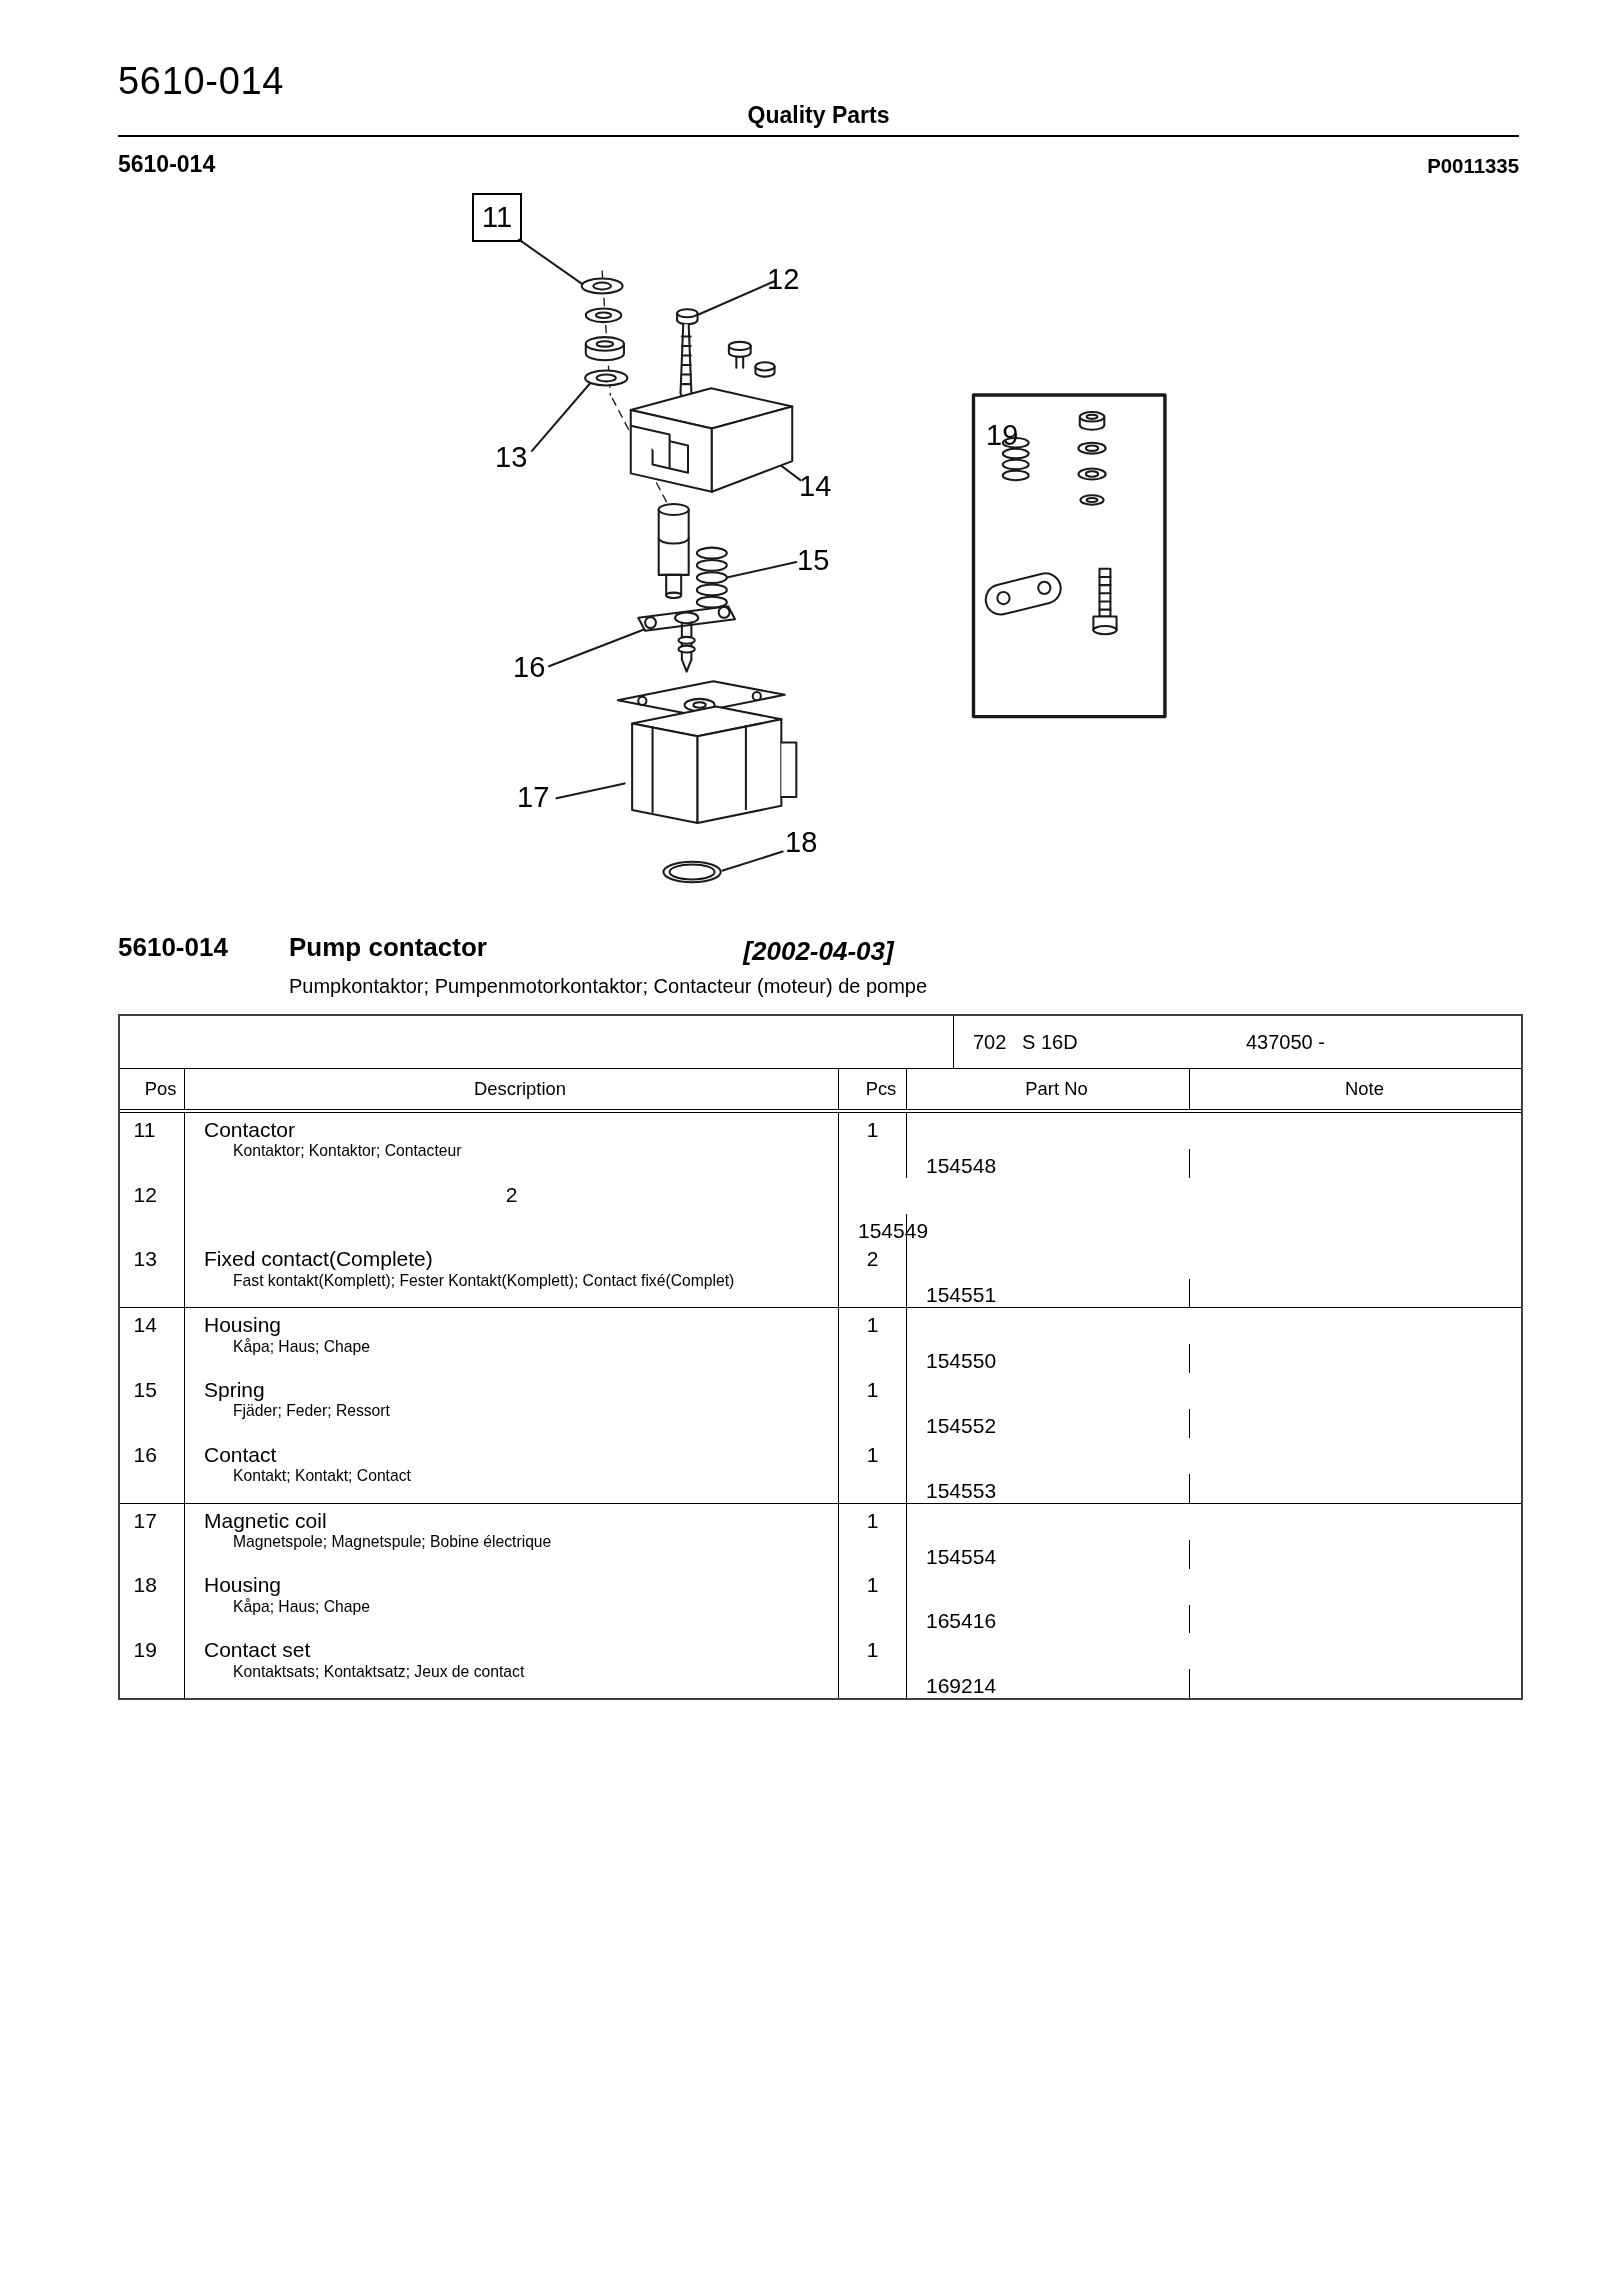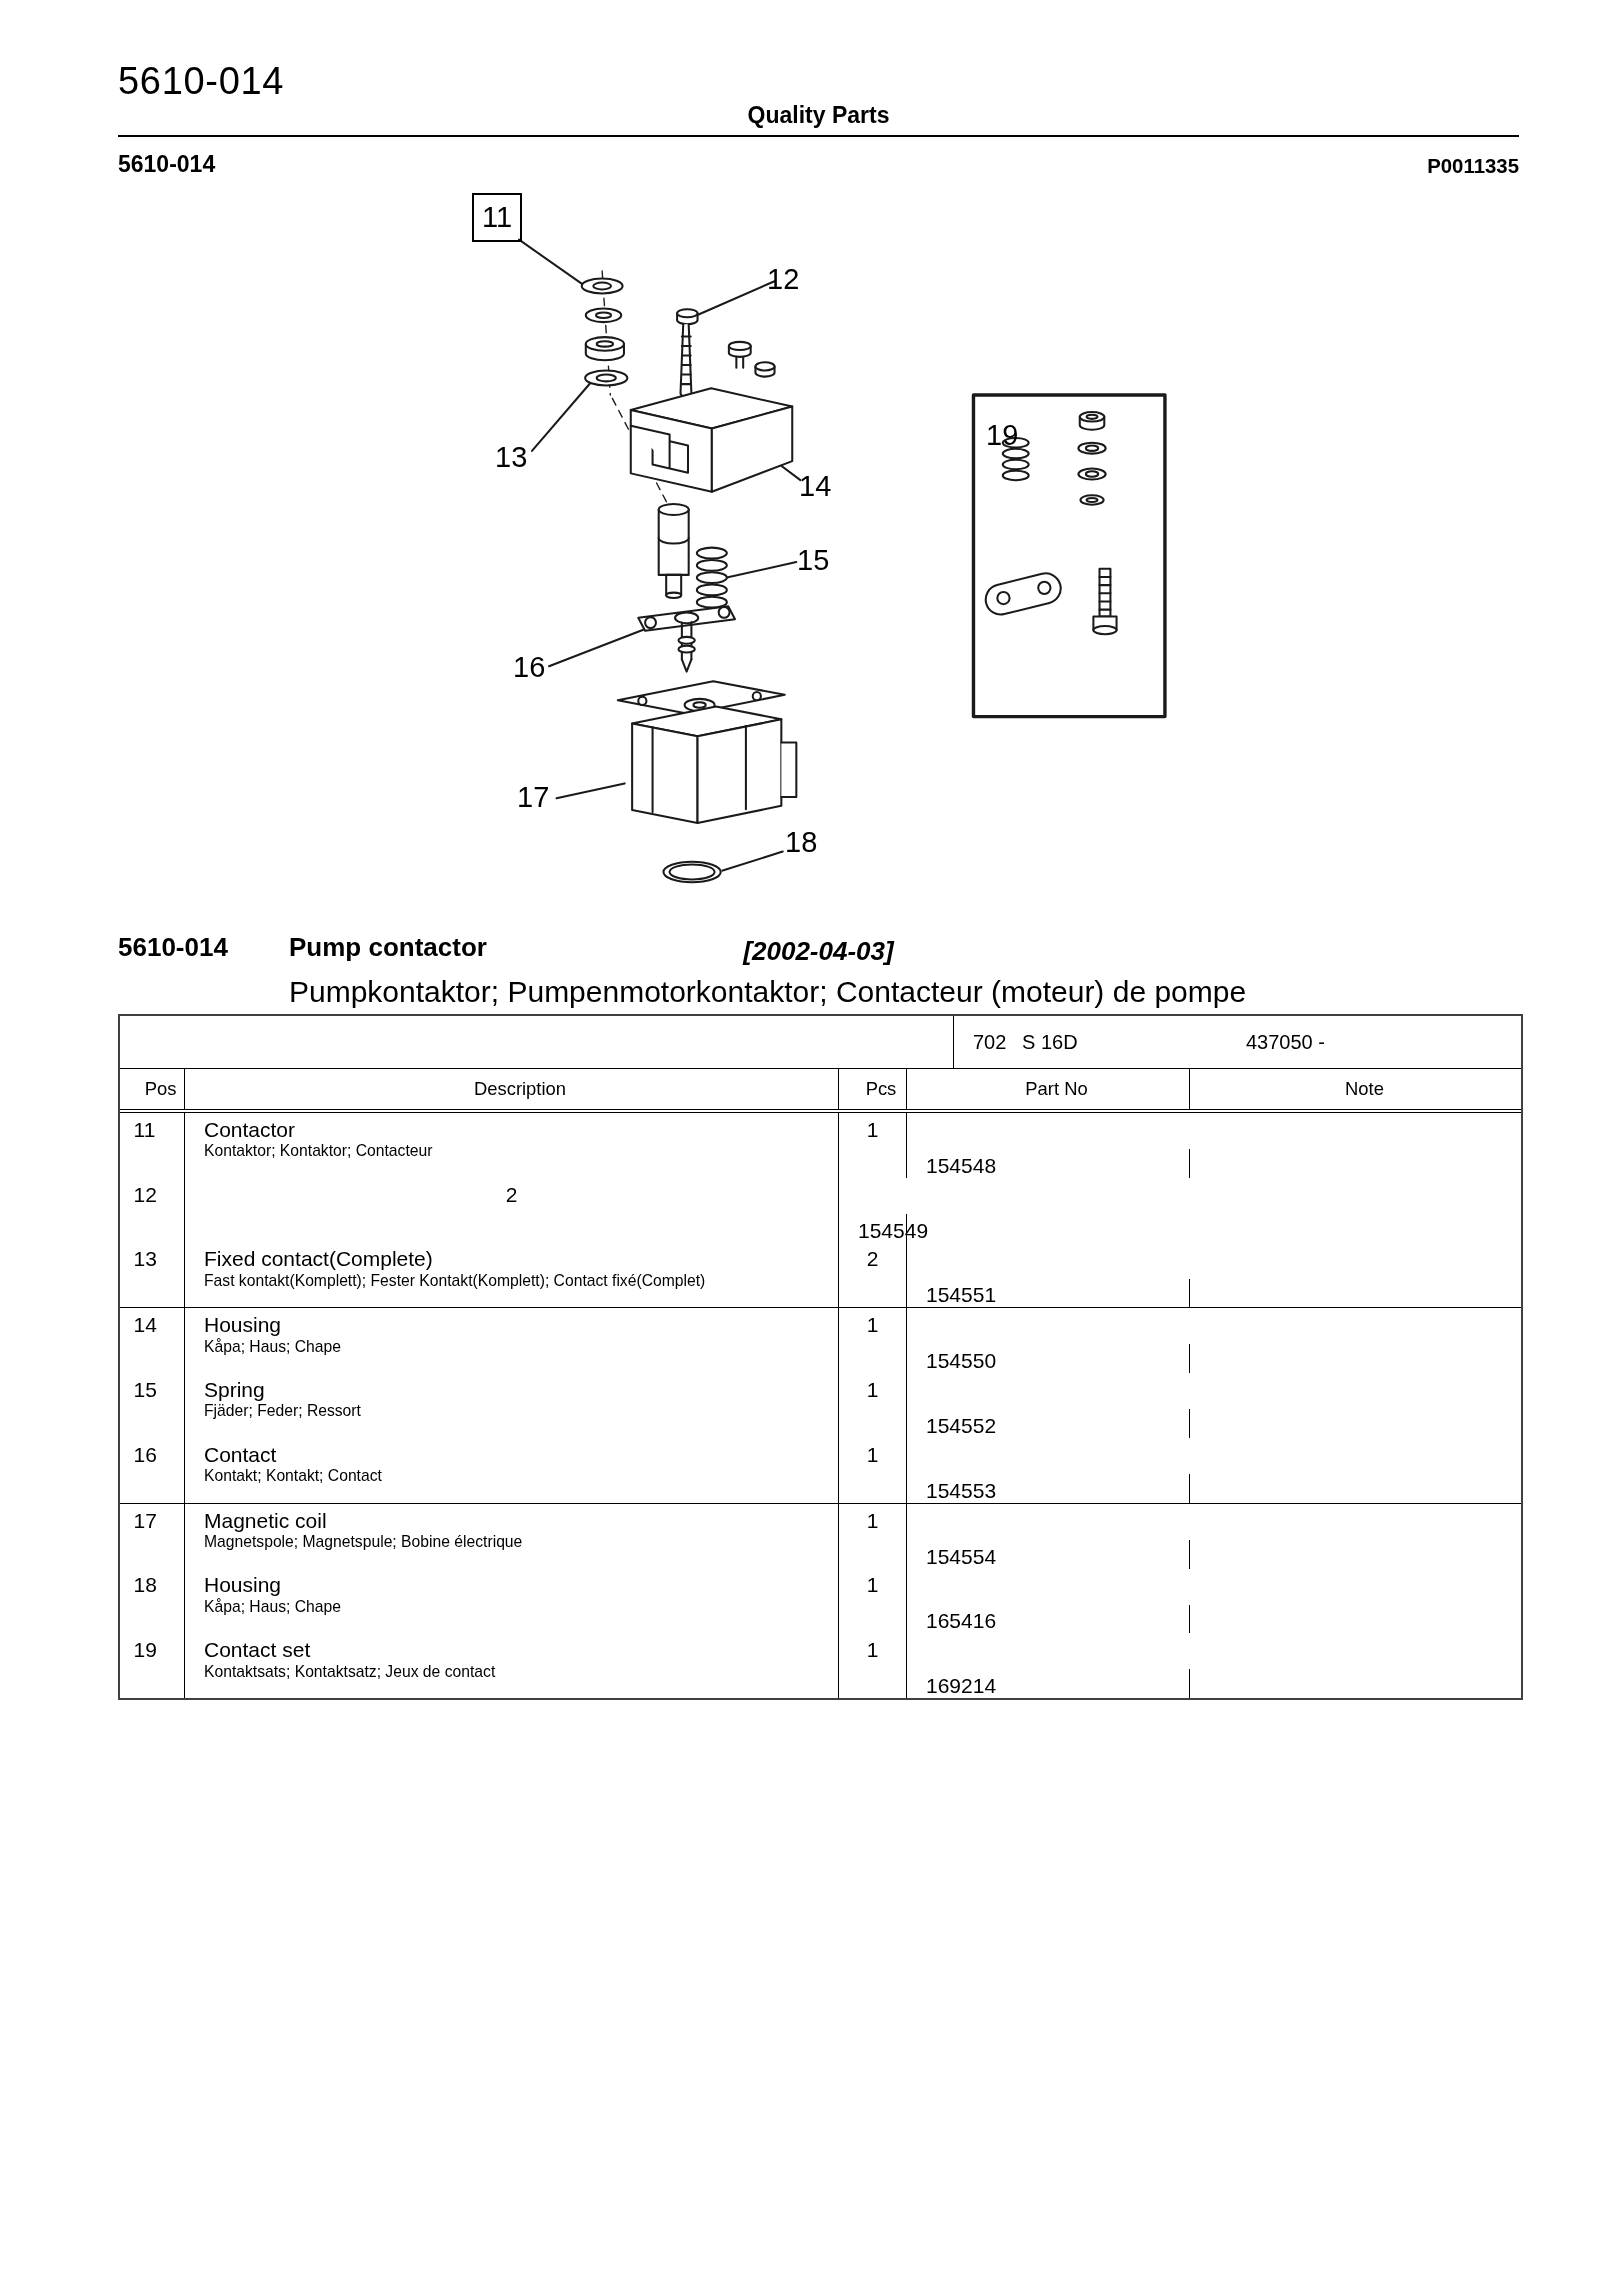--- a/index.html
+++ b/index.html
@@ -48,21 +48,21 @@
   .callout-boxed {
     border: 2px solid #000; width: 46px; height: 45px;
     display: flex; align-items: center; justify-content: center;
   }
 
   
   .section-head { position: absolute; left: 0; top: 932px; width: 1622px; height: 34px; }
   .sh-num  { position: absolute; left: 118px; font-size: 26px; font-weight: bold; }
   .sh-title{ position: absolute; left: 289px; font-size: 26px; font-weight: bold; }
   .sh-date { position: absolute; left: 118px; top: 4.1px; width: 1401px; text-align: center; font-size: 26px; font-weight: bold; font-style: italic; }
-  .section-sub { position: absolute; left: 289px; top: 975px; font-size: 30px; }
+  .section-sub { position: absolute; left: 289px; top: 975px; font-size: 20px; }
 
   
   .parts-table {
     position: absolute; left: 118px; top: 1014px; width: 1401px;
     border: 2px solid #404040; background: #fff;
   }
   .band { display: flex; height: 52px; border-bottom: 1.4px solid #000; }
   .band-left { width: 833px; border-right: 1.4px solid #000; }
   .band-right { position: relative; flex: 1; }
   .band-right span { position: absolute; top: 50%; transform: translateY(-50%); font-size: 20px; }
@@ -83,21 +83,21 @@
   .thead > div:last-child { border-right: none; }
 
   .tgroup { border-bottom: 1.4px solid #000; }
   .tgroup:last-child { border-bottom: none; }
   .trow { min-height: 49px; }
   .trow > div { border-right: 1.4px solid #000; padding-top: 4.8px; }
   .trow > div:last-child { border-right: none; }
   .c-pos  { padding-left: 13.6px; font-size: 21px; }
   .c-desc { padding-left: 19px; padding-right: 13px; }
   .desc-main { font-size: 21px; line-height: 24.5px; }
-  .desc-sub  { font-size: 15.7px; line-height: 17.7px; }
+  .desc-sub  { font-size: 15.7px; line-height: 17.7px; margin-left: 29px; }
   .c-pcs  { text-align: center; font-size: 21px; }
   .c-part { padding-left: 19px; font-size: 21px; margin-top: 36px; }
   .c-note { font-size: 21px; }
 
   
   .footer-rule { position: absolute; left: 118px; width: 1401px; height: 2px; background: #000; }
   .footer-rule-top { top: 2193px; }
   .footer-rule-bottom { top: 2223px; }
   .footer-text {
     position: absolute; left: 118px; top: 2197px; width: 1401px;

